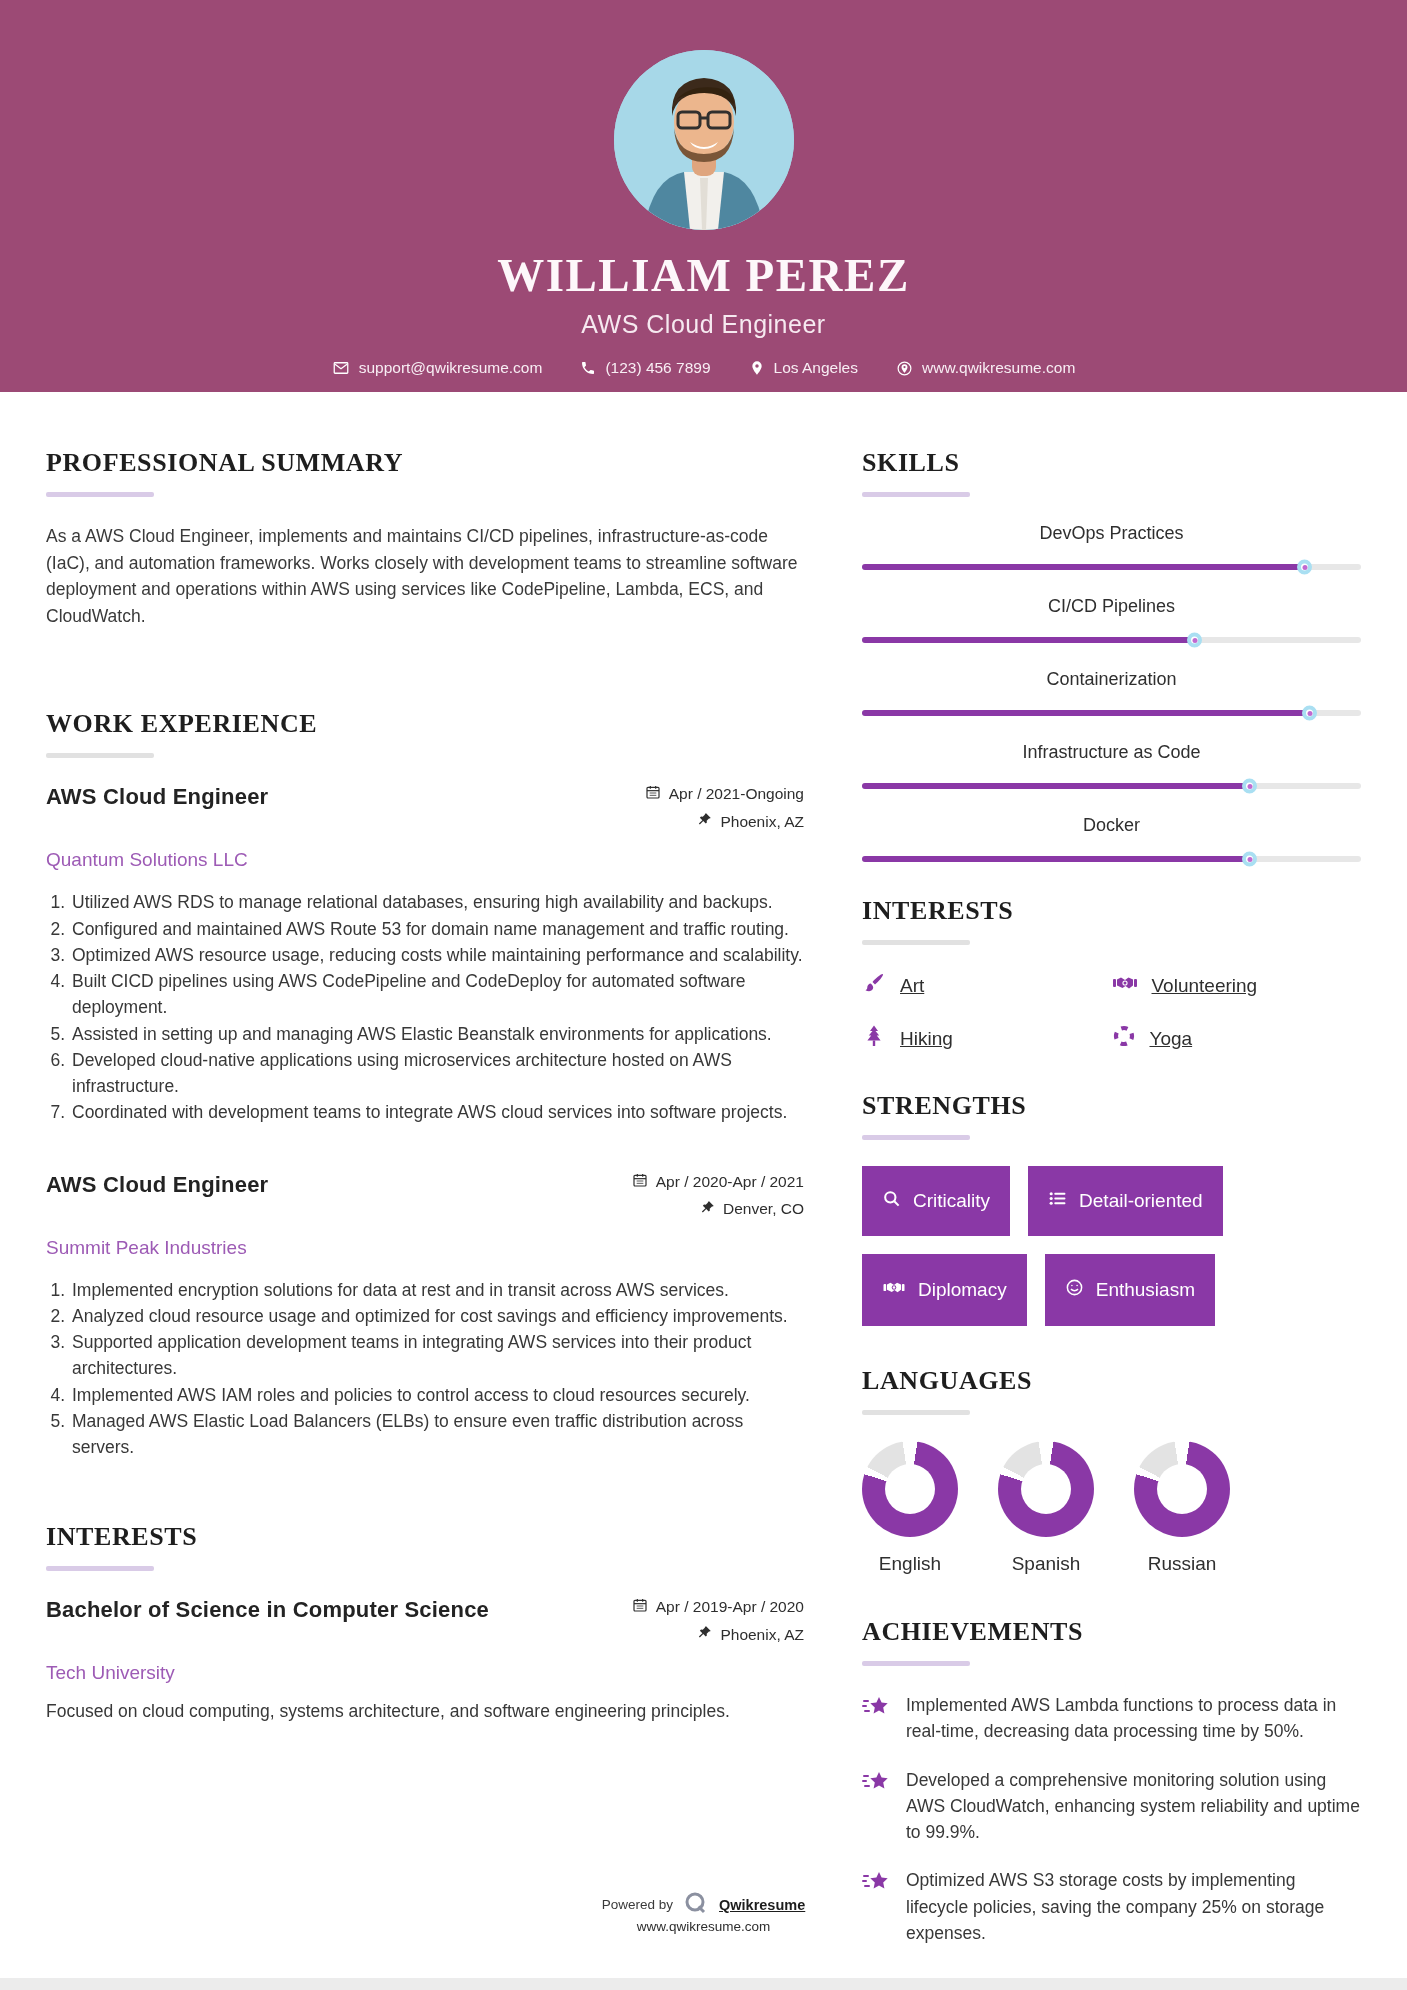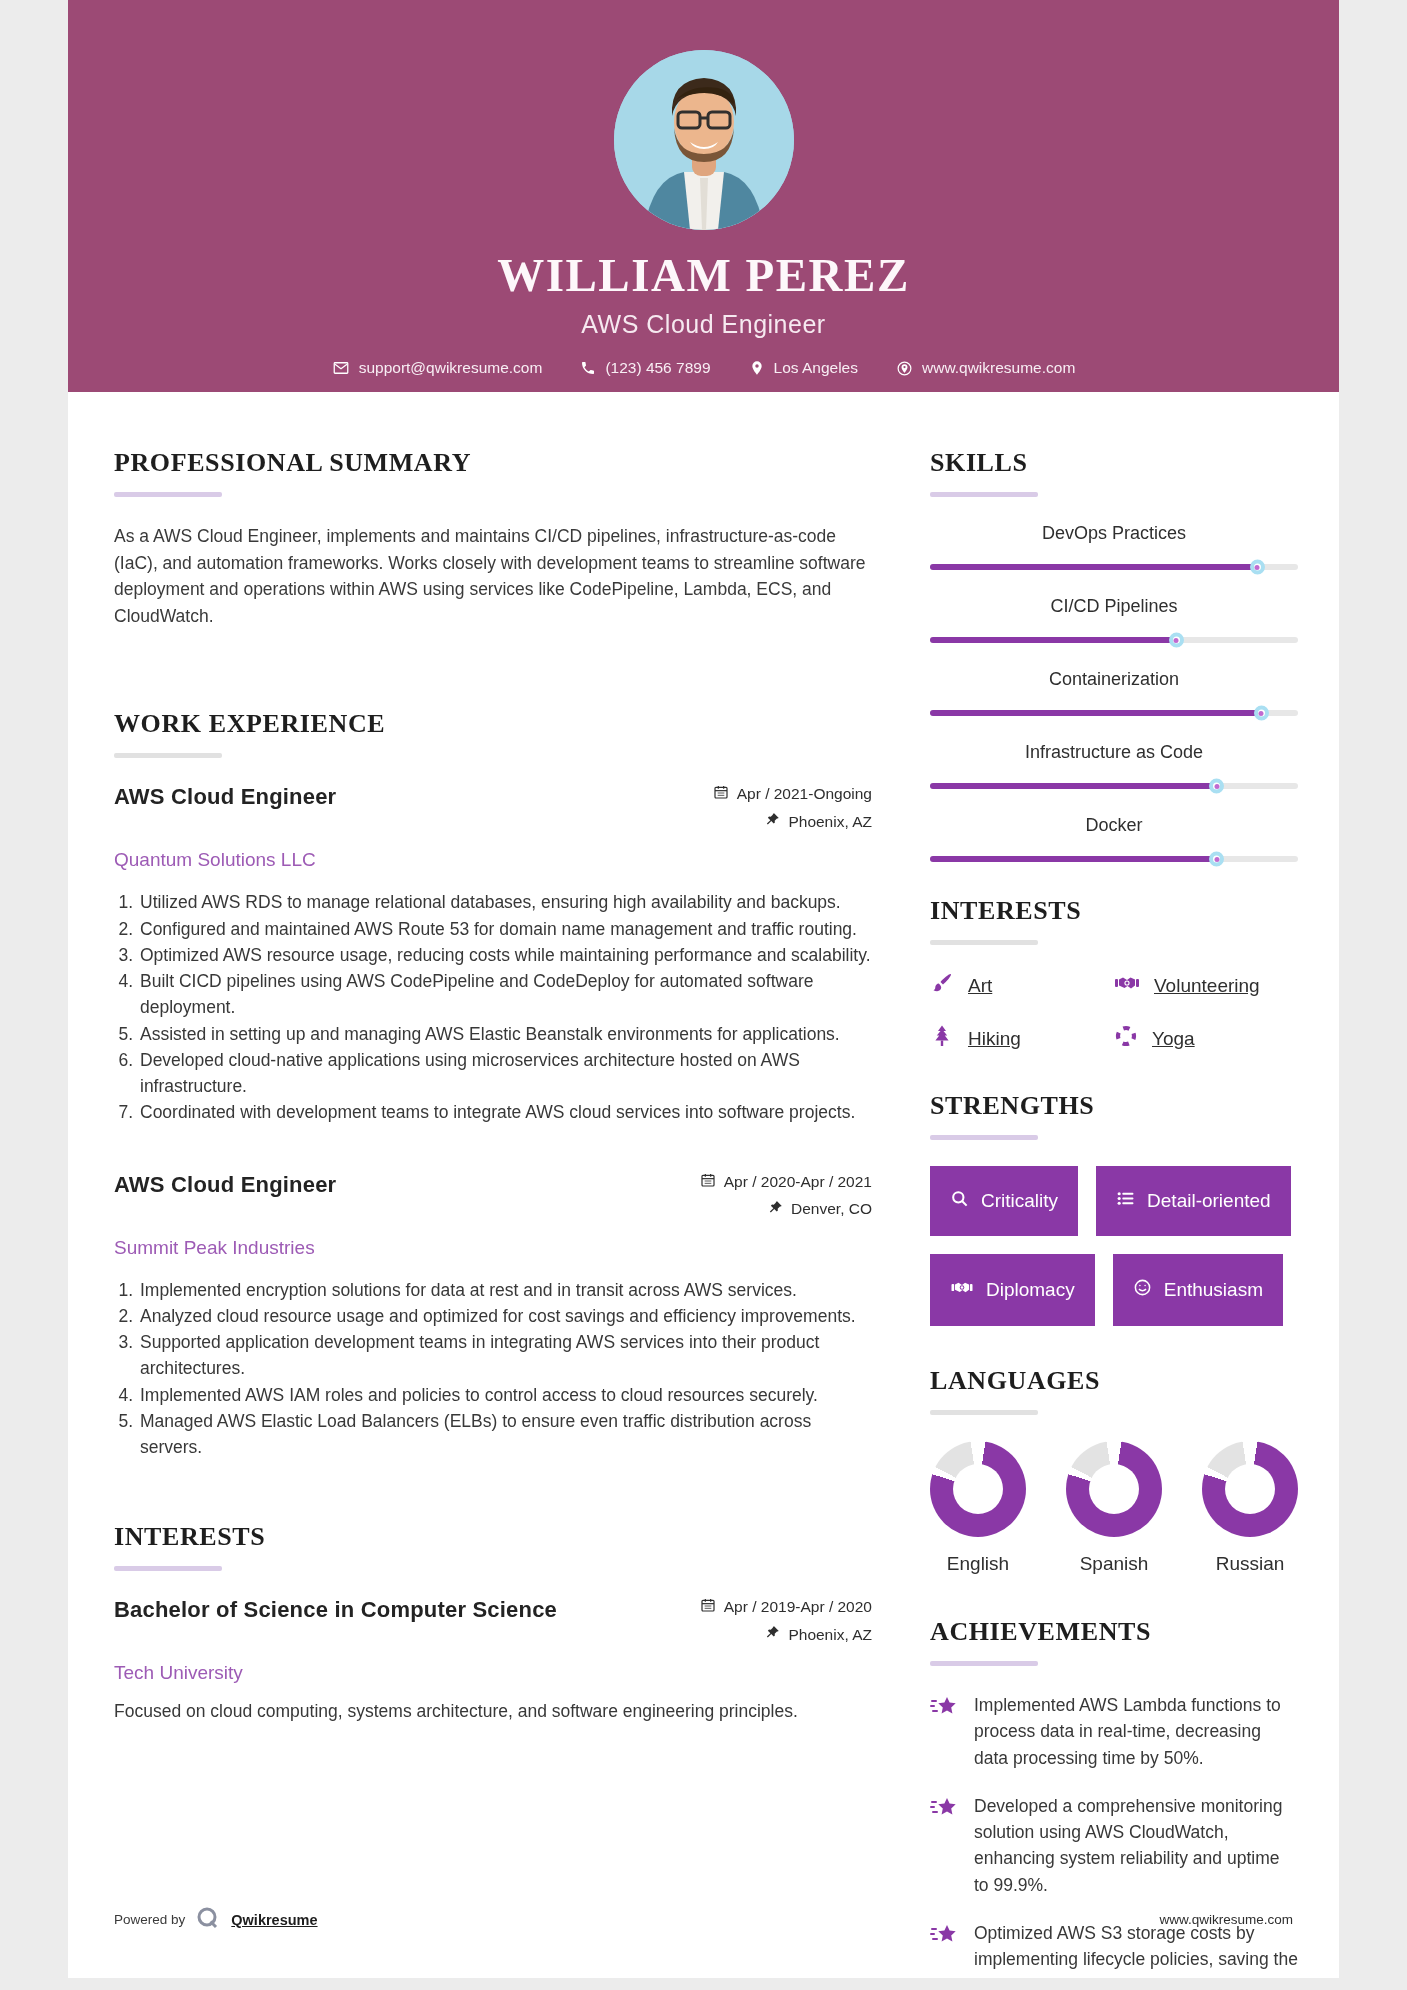--- a/index.html
+++ b/index.html
@@ -1,18 +1,18 @@
 <!DOCTYPE html>
 <html><head>
 <meta charset="utf-8">
 <style>
   * { margin:0; padding:0; box-sizing:border-box; }
   html,body { background:#ececec; }
   body { font-family:"Liberation Sans", sans-serif; color:#3c3c3c; }
-  .page { width:1271px; height:1978px; margin:0 auto; background:#ffffff; position:relative; overflow:hidden; }
+  .page { width:1407px; height:1978px; margin:0 auto; background:#ffffff; position:relative; overflow:hidden; }
 
   
   .hero { height:392px; background:#9c4a75; text-align:center; position:relative; }
   .avatar { width:180px; height:180px; border-radius:50%; overflow:hidden; background:#a7d8e8;
             position:absolute; top:50px; left:50%; transform:translateX(-50%); }
   .hero-name { font-family:"Liberation Serif","DejaVu Serif",serif; font-weight:700; font-size:47px;
                letter-spacing:1.5px; color:#fdf7fa; padding-top:248px; }
   .hero-title { font-size:25px; color:#f6e9f0; margin-top:8px; font-weight:400; letter-spacing:.5px; }
   .contact { display:flex; justify-content:center; align-items:center; gap:14px; margin-top:20px; }
   .contact .c-item { display:flex; align-items:center; gap:9px; color:#f8eef4; font-size:15.5px; padding:0 12px; }
@@ -60,21 +60,21 @@
   .lang { text-align:center; }
   .donut { width:96px; height:96px; border-radius:50%; position:relative; margin:0 auto; }
   .donut::after { content:""; position:absolute; inset:23px; background:#fff; border-radius:50%; }
   .lang-label { margin-top:16px; font-size:19px; color:#2f2f2f; }
 
   .ach { display:flex; gap:14px; margin-bottom:22px; font-size:17.5px; line-height:1.5; color:#383838; }
   .ach svg { flex:0 0 auto; margin-top:2px; }
 
   
   .footer { position:absolute; left:46px; right:46px; bottom:44px; display:flex;
-            justify-content:space-between; align-items:center; }
+            justify-content:space-between; align-items:center;flex-direction:column; }
   .powered { display:flex; align-items:center; gap:10px; font-size:13.5px; color:#3a3a3a; }
   .brand-link { font-size:14.5px; color:#1d1d1d; text-decoration:underline; font-weight:700; }
   .footer-site { font-size:13.5px; color:#2e2e2e; }
 </style>
 </head>
 <body>
 
 <div class="page">
 
   <header class="hero">

